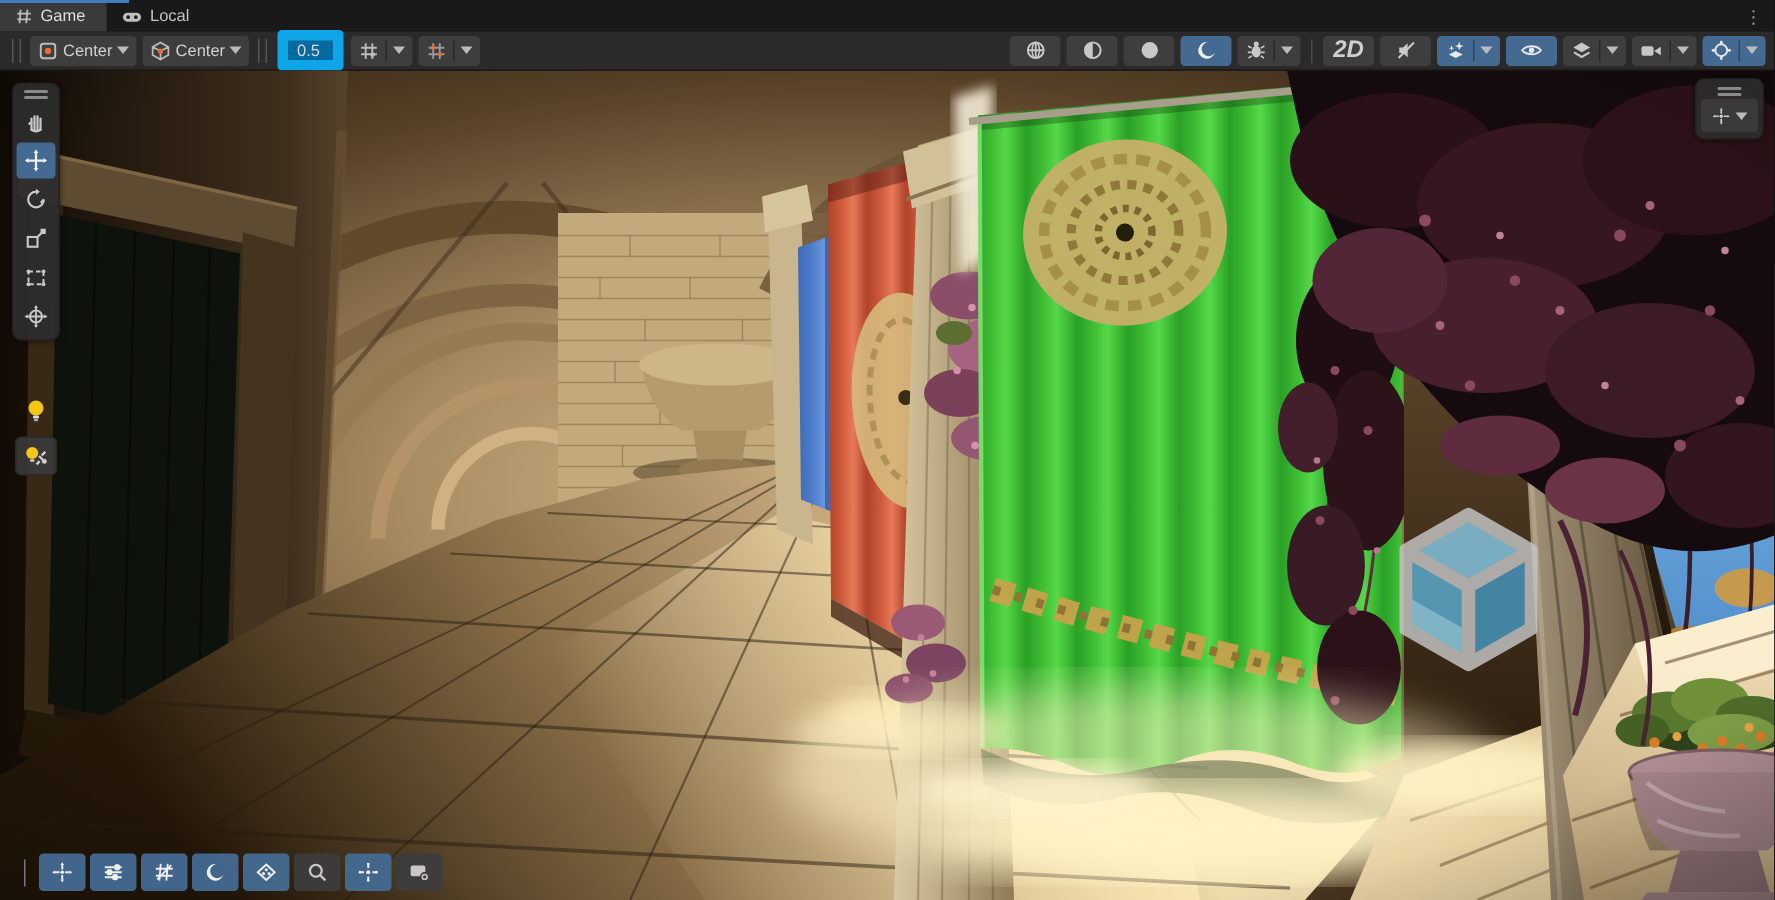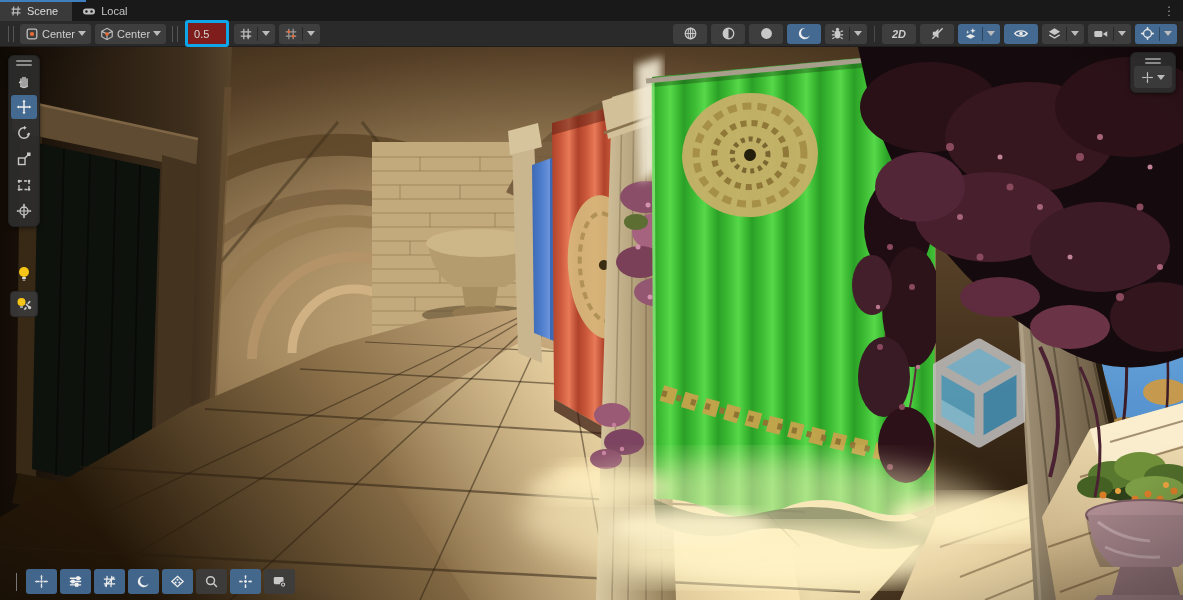--- a/index.html
+++ b/index.html
@@ -26,24 +26,24 @@
     display:flex;align-items:center;padding:0 4px;font-size:11px;border-bottom:1px solid #1d1d1d;}
   .vhandle{width:6px;height:16px;margin:0 4px;border-left:1px solid #555;border-right:1px solid #555;}
   .vsep{width:1px;height:16px;background:#4a4a4a;margin:0 5px;}
   .tbtn{height:20px;background:var(--btn-bg);border-radius:3px;display:flex;align-items:center;
     padding:4px 5px;margin:0 2px;gap:3px;color:#cfcfcf;cursor:default;white-space:nowrap;}
   .tbtn.icononly{width:34px;justify-content:center;padding:0;}
   .tbtn.active{background:var(--sel-blue);color:#eee;}
   .tbtn .cdiv{width:1px;height:14px;background:rgba(0,0,0,.35);margin:0 1px;}
   .caret{width:0;height:0;border-left:4px solid transparent;border-right:4px solid transparent;
     border-top:5px solid #bbb;}
-  .snapfield{width:44px;height:27px;background:#7f1d1d;border:3px solid #0ea5e9;border-radius:3px;
+  .snapfield{width:44px;height:27px;background:#0369a1;border:7px solid #0ea5e9;border-radius:3px;
     color:#d6d6d6;font-size:11px;padding:0 6px;margin:0 3px;font-family:"Liberation Sans",sans-serif;}
   .rgroup{margin-left:auto;display:flex;align-items:center;}
-  .lbl2d{font-style:italic;font-weight:bold;font-size:11px;color:#cfcfcf;}
+  .lbl2d{font-style:italic;font-weight:bold;font-size:16px;color:#cfcfcf;}
 
   
   .viewport{position:absolute;left:0;top:47px;width:1183px;height:553px;overflow:hidden;background:#1b1108;}
   .viewport>svg.art{position:absolute;left:0;top:0;}
 
   
   .panel{background:rgba(44,44,44,.92);border:1px solid #222;border-radius:6px;box-shadow:0 1px 4px rgba(0,0,0,.5);}
   .tools{position:absolute;left:8px;top:8px;width:32px;padding:2px;display:flex;flex-direction:column;align-items:center;}
   .hbar{width:16px;height:2px;background:#8a8a8a;border-radius:1px;margin:2px 0;}
   .tool{width:26px;height:24px;border-radius:3px;display:flex;align-items:center;justify-content:center;margin:1px 0;}
@@ -70,21 +70,21 @@
 
   <div class="tabbar">
     <div class="focus-strip"></div>
 
     <div class="tab active">
       <span class="ticon">
         <svg width="12" height="12" viewBox="0 0 16 16">
             <path d="M5 2 4 14 M11 2 10 14 M2 5.5 14 5.5 M2 10.5 14 10.5" stroke="#bdbdbd" stroke-width="1.6" fill="none"></path>
           </svg>
       </span>
-      <span>Scene</span>
+      <span>Game</span>
     </div>
 
     <div class="tab">
       <span class="ticon">
         <svg width="14" height="12" viewBox="0 0 16 14">
             <rect x="1" y="4" width="14" height="7" rx="3.5" fill="#bdbdbd"></rect>
             <circle cx="5" cy="7.5" r="1.4" fill="#191919"></circle>
             <circle cx="11" cy="7.5" r="1.4" fill="#191919"></circle>
           </svg>
       </span>

